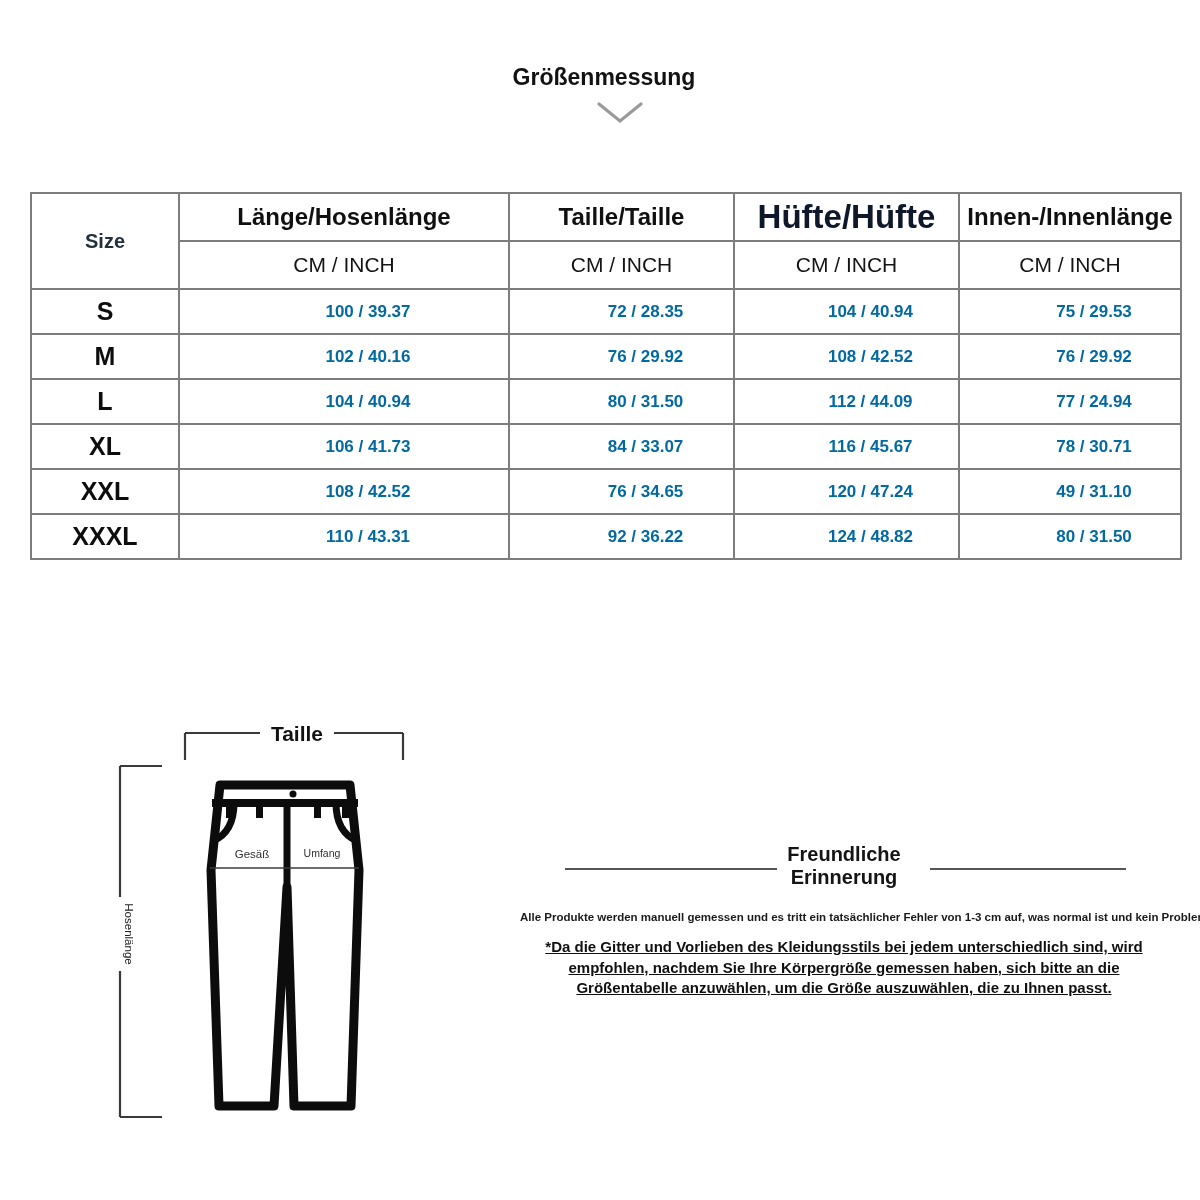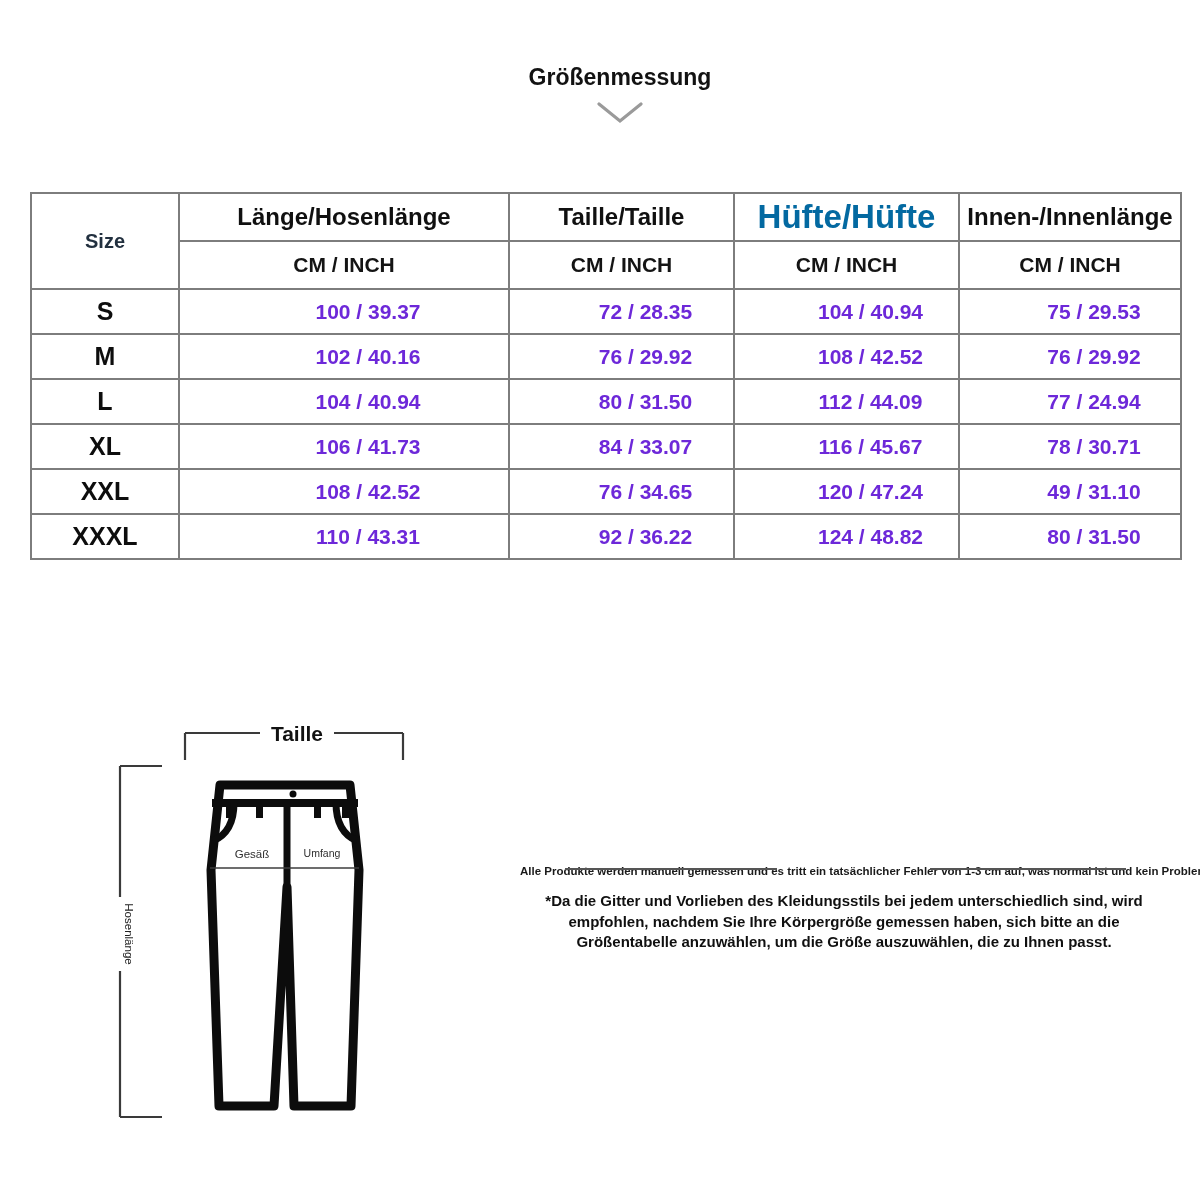--- a/index.html
+++ b/index.html
@@ -7,66 +7,66 @@
     position:relative;
     width:1200px;height:1200px;
     background:#ffffff;
     font-family:"Liberation Sans", sans-serif;
     color:#111;
     overflow:hidden;
   }
 
   
   .page-title{
-    position:absolute;top:64px;left:620px;transform:translateX(-50%);
+    position:absolute;top:64px;left:604px;transform:translateX(-50%);
     font-size:23px;font-weight:700;color:#121212;white-space:nowrap;
   }
   .chevron{position:absolute;left:597px;top:101px;}
 
   
   table.size-table{
     position:absolute;left:30px;top:192px;
     width:1150px;border-collapse:collapse;table-layout:fixed;
     background:#fff;
   }
   .size-table th,.size-table td{
     border:2px solid #7d7d7d;
     text-align:center;vertical-align:middle;
     padding:0;overflow:hidden;white-space:nowrap;
   }
   .size-table thead tr{height:48px;}
   .size-table tbody tr{height:45px;}
   th.h-size{font-size:20px;font-weight:700;color:#22303f;}
   th.h-laenge{font-size:24px;font-weight:700;color:#101010;}
   th.h-taille{font-size:24px;font-weight:700;color:#101010;}
-  th.h-huefte{font-size:33px;font-weight:700;color:#0369a1;}
+  th.h-huefte{font-size:33px;font-weight:700;color:#0f172a;}
   th.h-innen{font-size:24px;font-weight:700;color:#101010;}
-  th.h-unit{font-size:21px;font-weight:700;color:#141414;text-align:center;}
+  th.h-unit{font-size:21px;font-weight:400;color:#141414;text-align:center;}
   td.c-size{font-size:25px;font-weight:700;color:#0d0d0d;}
-  td.c-val{font-size:21px;font-weight:700;color:#6d28d9;padding-left:48px;}
+  td.c-val{font-size:17px;font-weight:700;color:#0369a1;padding-left:48px;}
 
   
   .diagram{position:absolute;left:100px;top:685px;}
 
   
   .reminder{position:absolute;left:520px;top:843px;width:648px;}
   .reminder-heading{
     text-align:center;font-weight:700;font-size:20px;line-height:1.15;
     color:#141414;position:relative;width:180px;margin:0 auto;
   }
   .rule{position:absolute;height:2px;background:#555;top:25px;}
   .rule-left{left:45px;width:212px;}
   .rule-right{left:410px;width:196px;}
   .reminder-note{
     margin-top:22px;text-align:center;
     font-size:11.5px;font-weight:700;color:#1a1a1a;white-space:nowrap;
   }
   .reminder-advice{
     margin-top:14px;text-align:center;
-    font-size:15px;font-weight:700;color:#101010;line-height:1.38;
+    font-size:15px;font-weight:700;color:#101010;line-height:1.38;text-decoration:underline;
   }
 </style>
 </head>
 <body>
 
 <div class="canvas">
 
   <div class="page-title">Größenmessung</div>
   <svg class="chevron" width="46" height="24" viewBox="0 0 46 24">
     <polyline points="2,3 23,20 44,3" fill="none" stroke="#9a9a9a" stroke-width="3.2" stroke-linecap="round"></polyline>
@@ -177,17 +177,21 @@
     <path d="M 236,118 C 236,138 243,150 257,156" fill="none" stroke="#0c0c0c" stroke-width="7"></path>
 
     <line x1="110" y1="183" x2="259" y2="183" stroke="#3c3c3c" stroke-width="1.6"></line>
     <text x="152" y="173" text-anchor="middle" font-size="11.5" fill="#2e2e2e" font-family="Liberation Sans, sans-serif">Gesäß</text>
     <text x="222" y="172" text-anchor="middle" font-size="10.5" fill="#2e2e2e" font-family="Liberation Sans, sans-serif">Umfang</text>
   </svg>
 
   <div class="reminder">
     <div class="rule rule-left"></div>
     <div class="rule rule-right"></div>
+    <div class="reminder-heading">
+      <div>Freundliche</div>
+      <div>Erinnerung</div>
+    </div>
     <div class="reminder-note">Alle Produkte werden manuell gemessen und es tritt ein tatsächlicher Fehler von 1-3 cm auf, was normal ist und kein Problem mit der Produktqualität darstellt.</div>
     <div class="reminder-advice">*Da die Gitter und Vorlieben des Kleidungsstils bei jedem unterschiedlich sind, wird empfohlen, nachdem Sie Ihre Körpergröße gemessen haben, sich bitte an die Größentabelle anzuwählen, um die Größe auszuwählen, die zu Ihnen passt.</div>
   </div>
 
 </div>
 
 </body></html>

